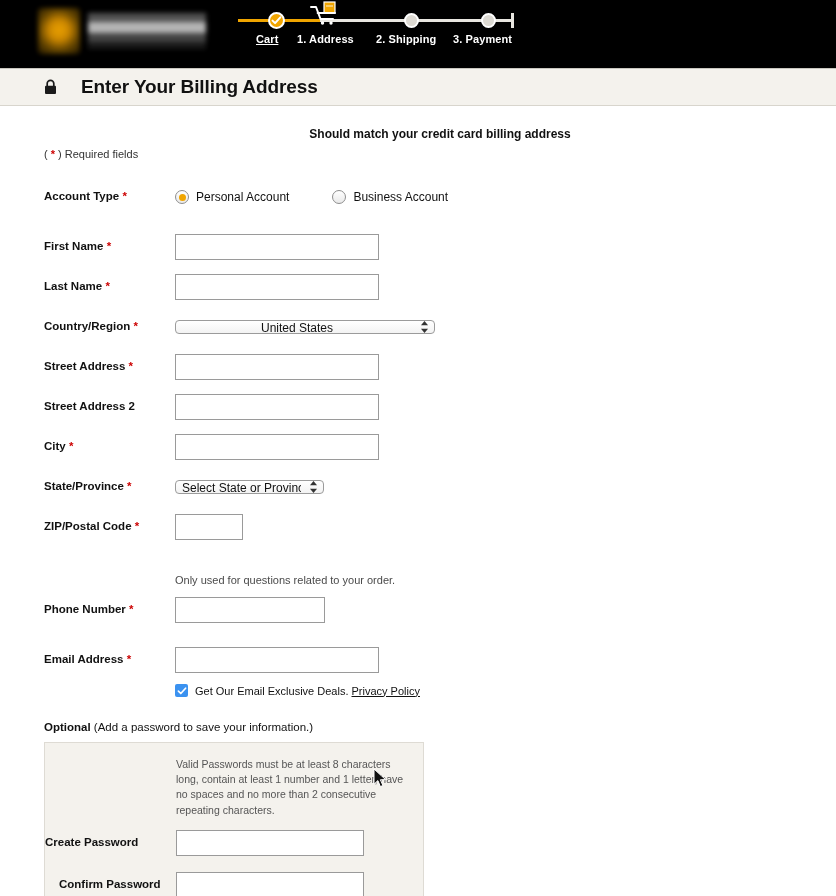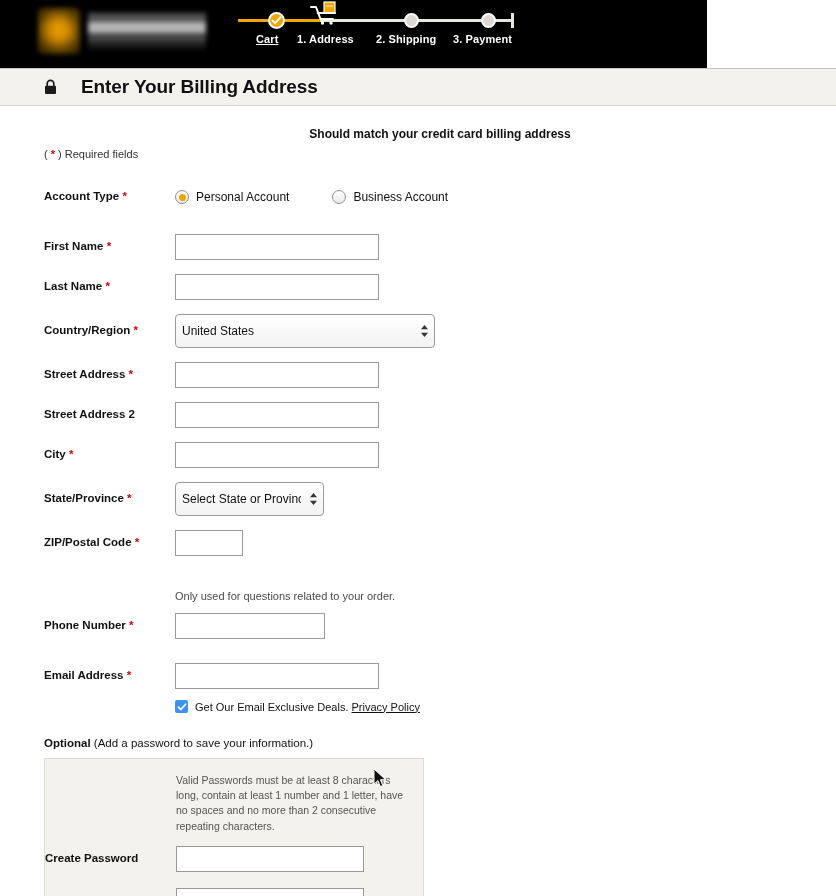--- a/index.html
+++ b/index.html
@@ -11,21 +11,21 @@
     width: 836px; height: 896px;
     font-family: "Liberation Sans", sans-serif;
     color: #1a1a1a;
     overflow: hidden;
     position: relative;
   }
 
   
   .topbar {
     position: relative;
-    width: 707px; height: 68px;
+    width: 836px; height: 68px;
     background: #000000;
   }
   .logo-wrap {
     position: absolute;
     left: 38px; top: 8px;
     display: flex; align-items: center;
   }
   .logo-mark {
     width: 42px; height: 46px;
     border-radius: 4px;
@@ -175,31 +175,32 @@
     padding: 0 4px;
     outline: none;
     color: #111;
   }
   input.w-wide   { width: 204px; }
   input.w-phone  { width: 150px; }
   input.w-zip    { width: 68px; }
   input.w-pw     { width: 188px; }
 
   select.sel {
-    height: 34px;
+    height: 14px;
     font-family: "Liberation Sans", sans-serif;
     font-size: 12px;
     color: #111;
     background: linear-gradient(to bottom, #ffffff 0%, #f3f3f3 100%);
     border: 1px solid #9b9b9b;
     border-radius: 4px;
     padding: 0 22px 0 6px;
     outline: none;
     -webkit-appearance: none;
     appearance: none;
+    text-align: center;
   }
   .sel-wrap { position: relative; display: inline-block; }
   .sel-arrows {
     position: absolute;
     right: 6px; top: 50%;
     transform: translateY(-50%);
     pointer-events: none;
   }
   .w-country { width: 260px; }
   .w-state   { width: 149px; }

